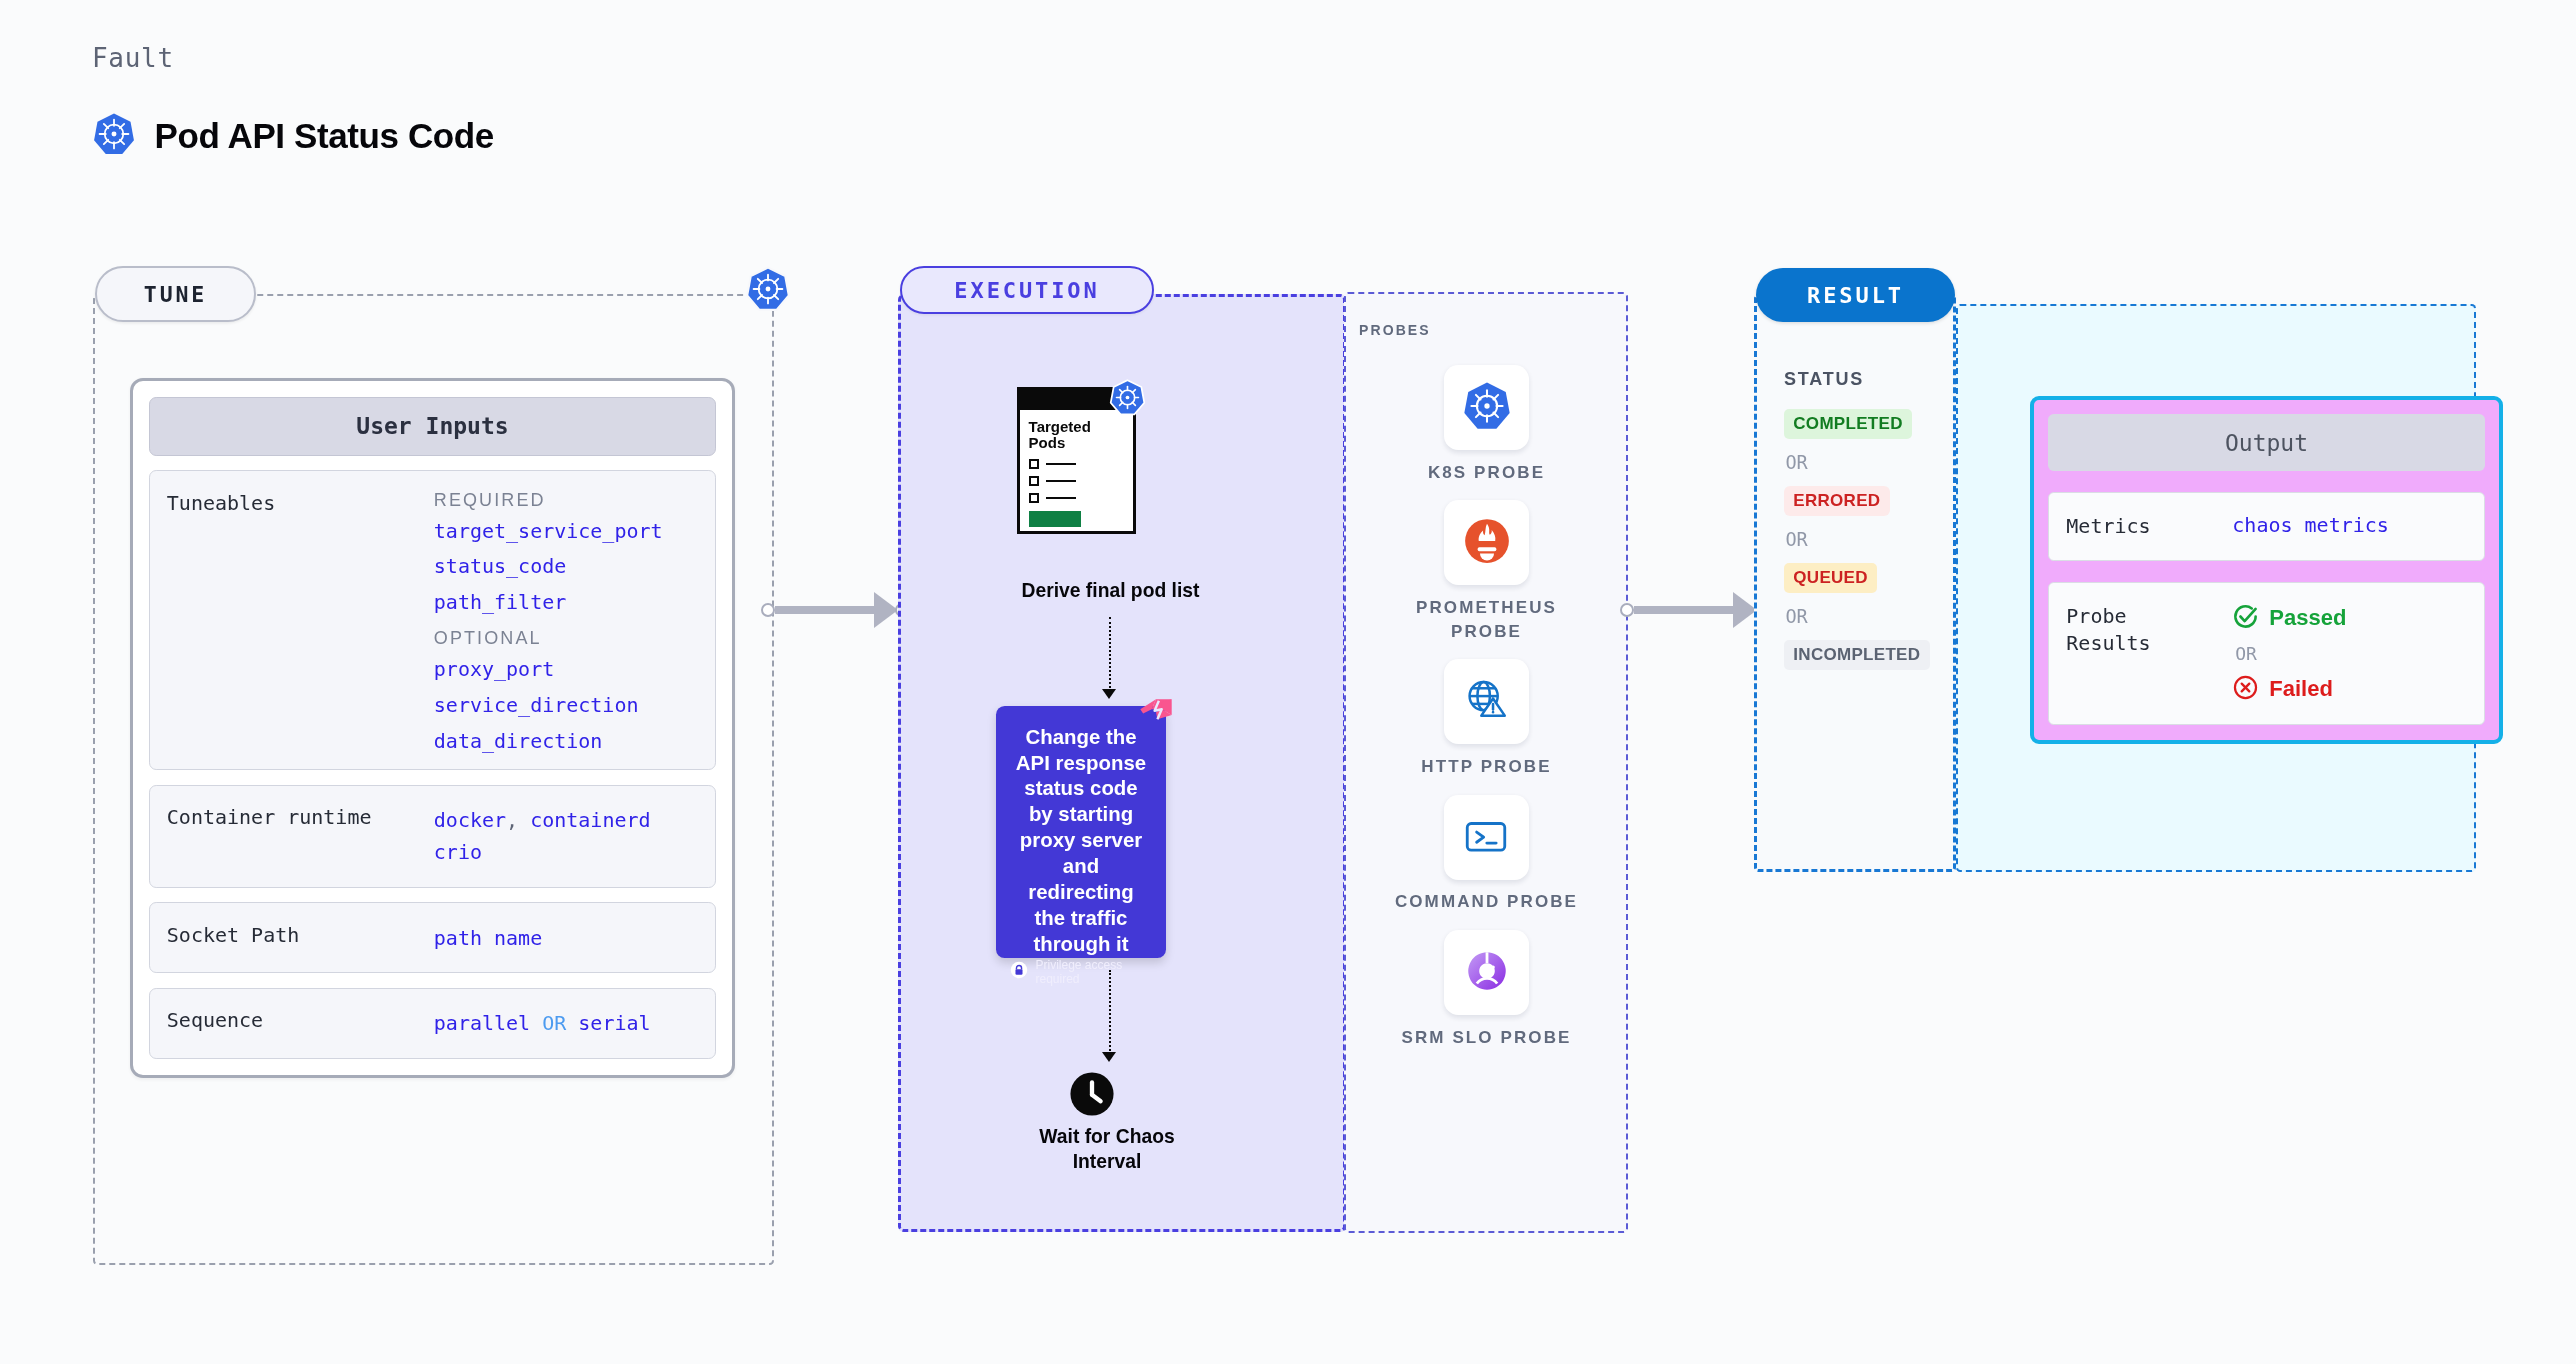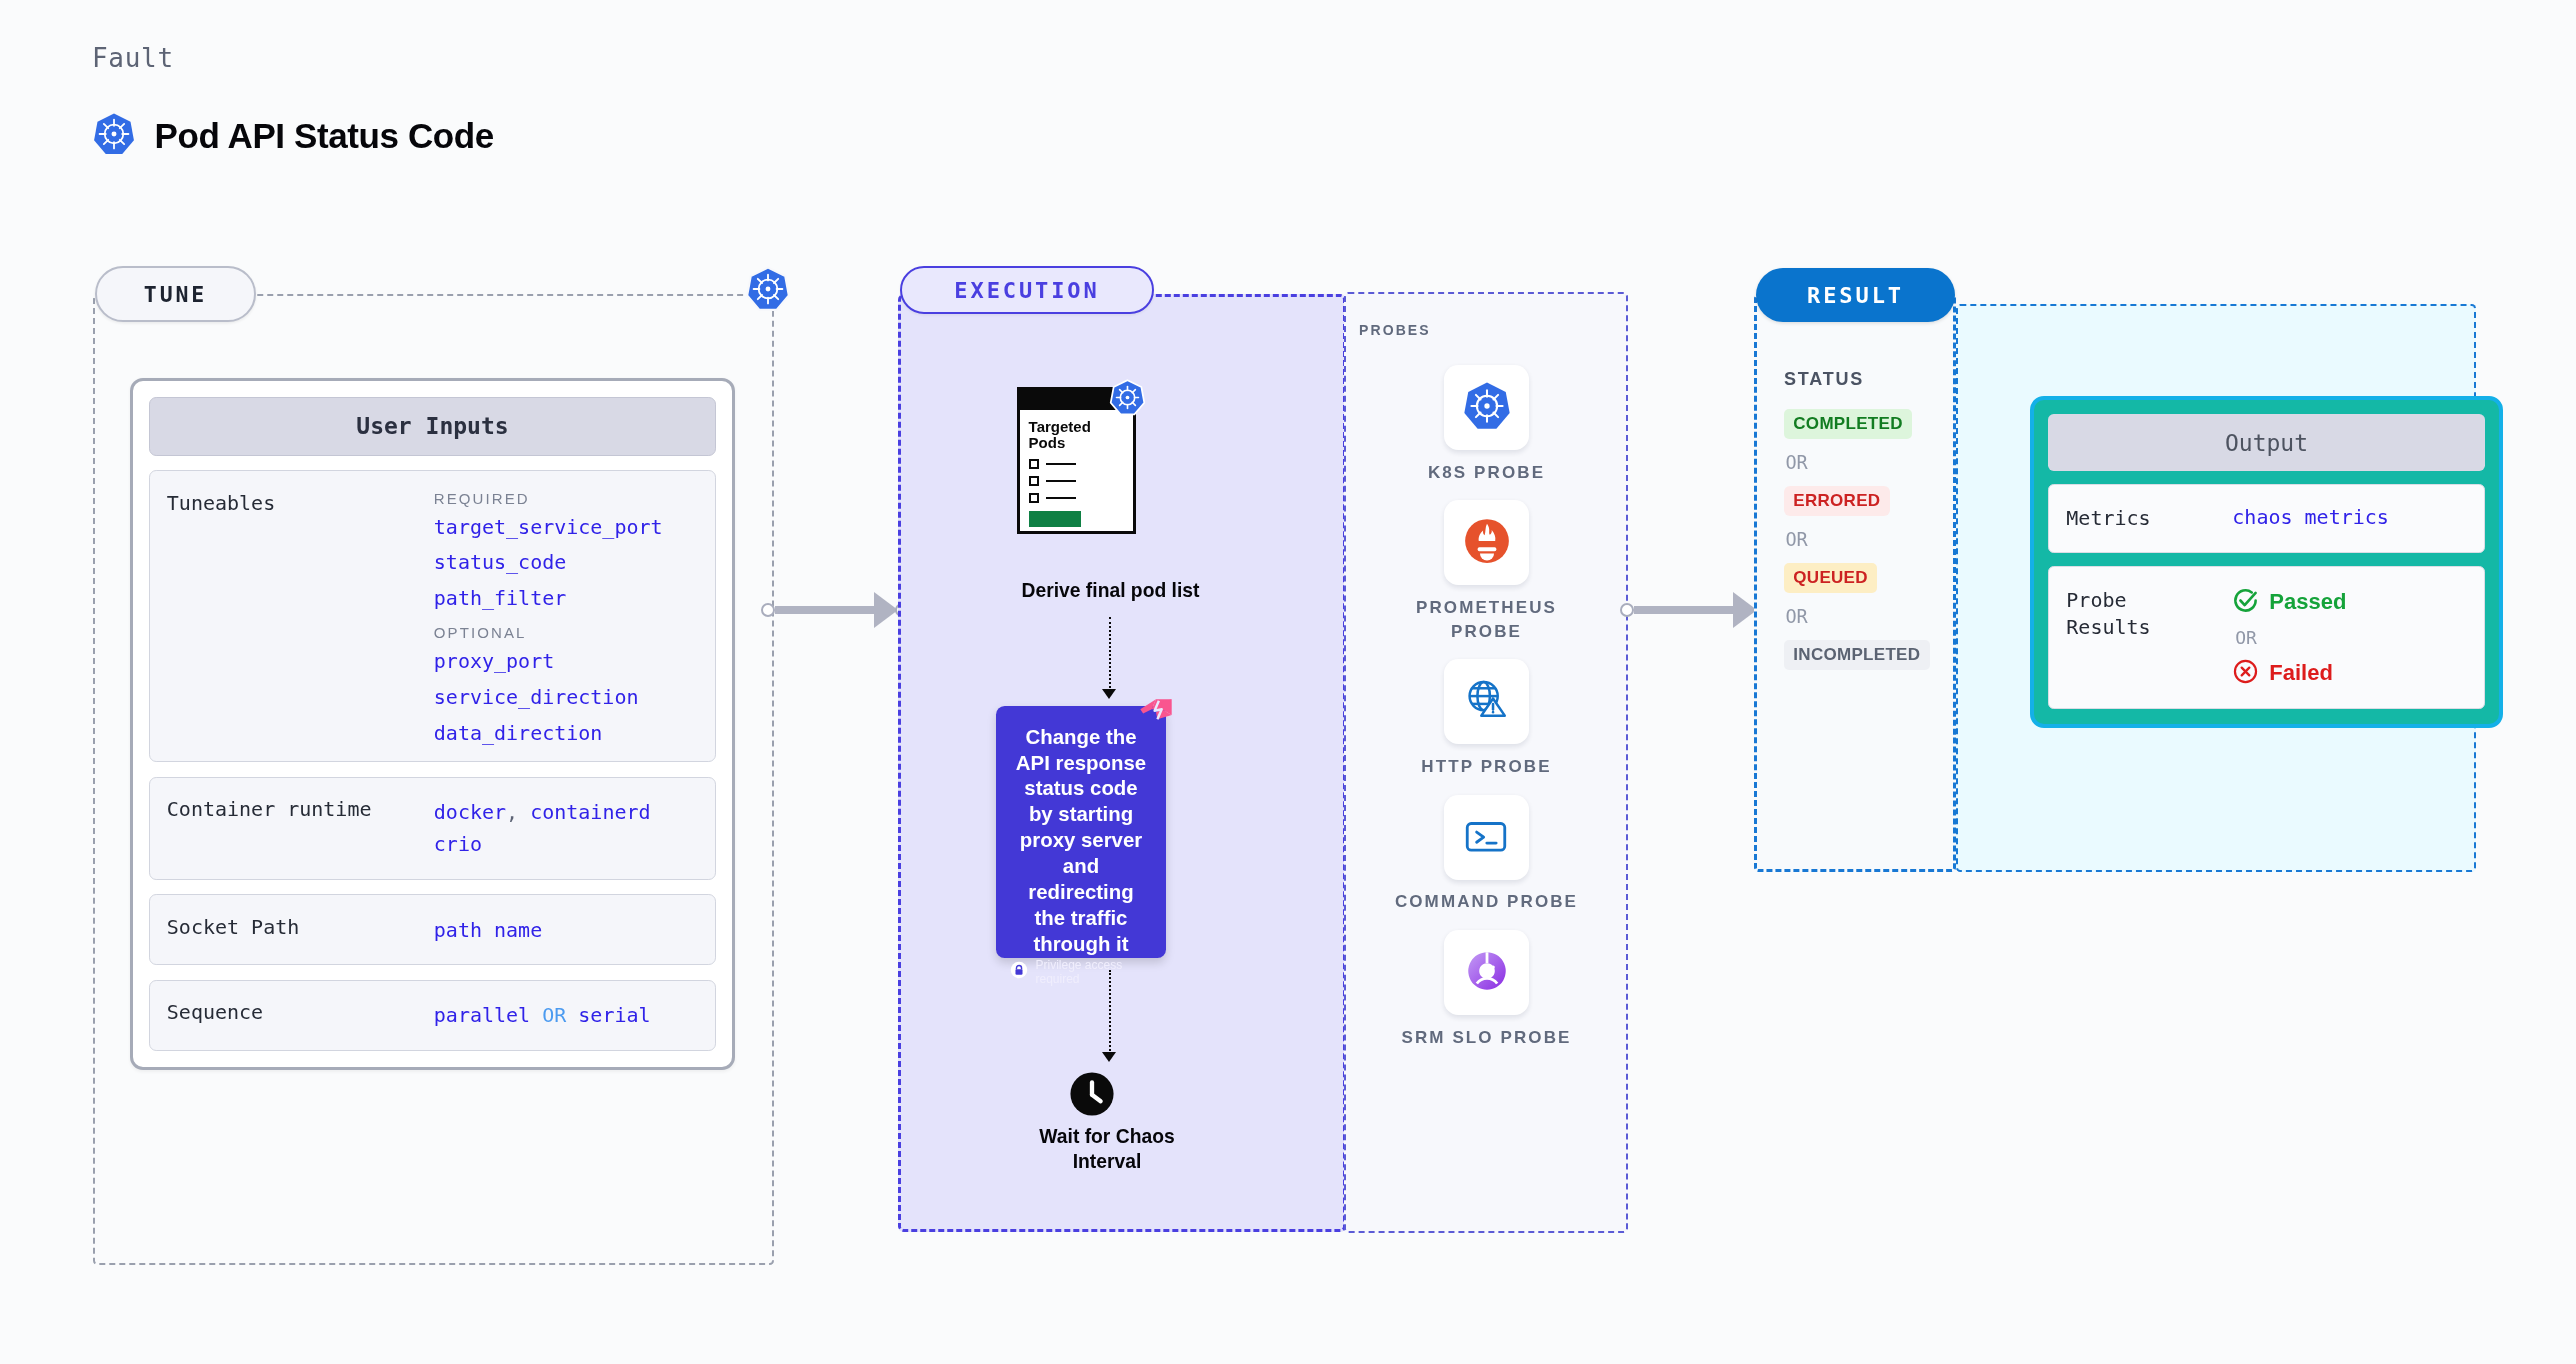--- a/index.html
+++ b/index.html
@@ -97,21 +97,21 @@
   .ui-row {
     background: #f5f6fa; border: 0.7px solid #d2d5df; border-radius: 7.2px;
     padding: 18.6px 17px; display: flex; gap: 23px;
   }
   .ui-row .label {
     font-family: "DejaVu Sans Mono", monospace; font-size: 20px;
     color: #262b36; width: 244px; flex: none; line-height: 1.35;
   }
   .ui-row .values { display: flex; flex-direction: column; }
   .grp-title {
-    font-family: "Liberation Sans", sans-serif; font-size: 15px;
+    font-family: "Liberation Sans", sans-serif; font-size: 18px;
     color: #7b8293; letter-spacing: 2.1px; font-weight: normal; margin-bottom: 10px;
   }
   .tune-item {
     font-family: "DejaVu Sans Mono", monospace; font-size: 20px;
     color: #3022e8; margin-bottom: 15.8px; line-height: 1;
   }
   .tune-item:last-child { margin-bottom: 0; }
   .val {
     font-family: "DejaVu Sans Mono", monospace; font-size: 20px;
     color: #3022e8; line-height: 1.6;
@@ -206,22 +206,22 @@
     font-size: 17px; letter-spacing: 0.3px;
   }
   .status-or {
     font-family: "DejaVu Sans Mono", monospace; font-size: 18.6px;
     color: #9198a8; margin: 13px 0 13px 1.4px;
   }
 
   
   #output-card {
     position: absolute; left: 2030px; top: 396px; width: 473px;
-    background: #14b8a6; border: 4.3px solid #14b0e8; border-radius: 14px;
-    padding: 14.3px; display: flex; flex-direction: column; gap: 13px;
+    background: #f0abfc; border: 4.3px solid #14b0e8; border-radius: 9px;
+    padding: 14.3px; display: flex; flex-direction: column; gap: 21px;
   }
   #output-header {
     background: #d8d9e5; border-radius: 5.7px; height: 57px;
     display: flex; align-items: center; justify-content: center;
     font-family: "DejaVu Sans Mono", monospace; font-size: 23px; color: #4d5360;
   }
   .out-row {
     background: #fafbfd; border: 0.7px solid #dadde5; border-radius: 5.7px;
     padding: 20px 17px; display: flex; gap: 10px;
   }

